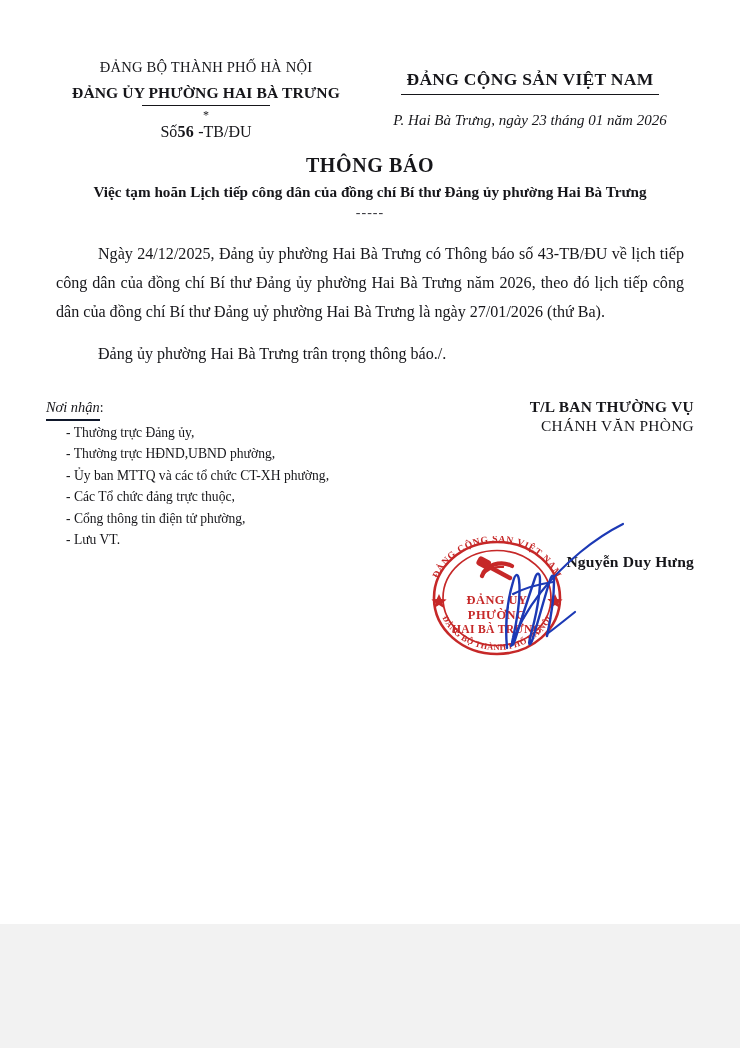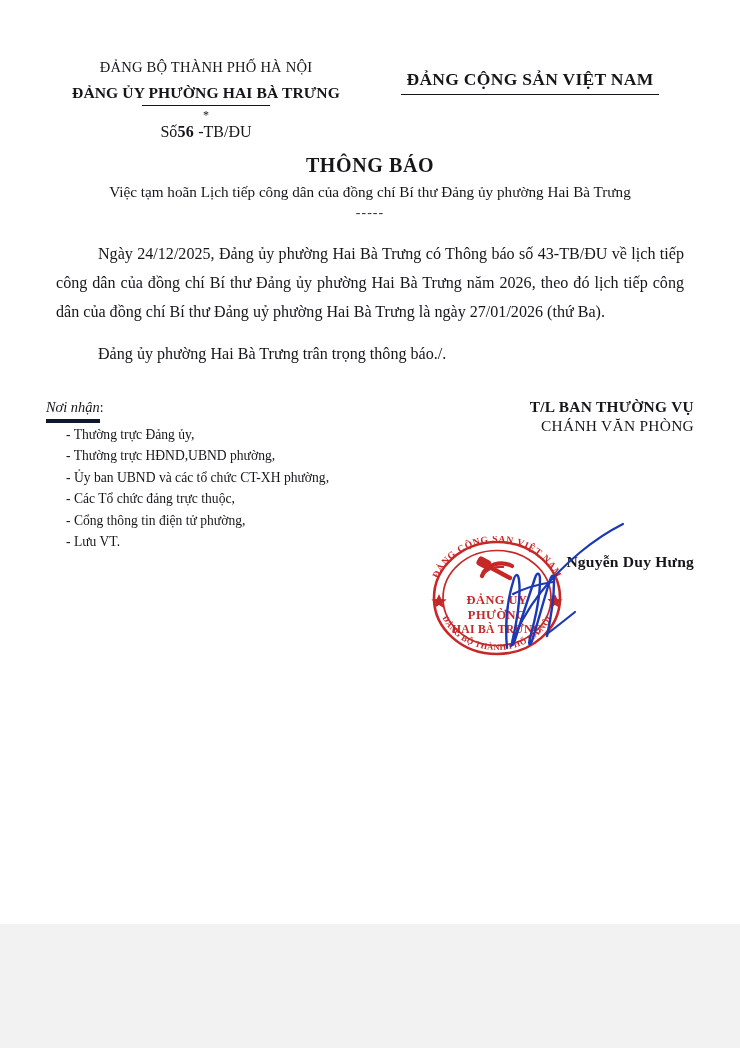--- a/index.html
+++ b/index.html
@@ -88,21 +88,21 @@
     margin-top: 12px;
     text-align: center;
   }
   .title-main {
     font-size: 20px;
     font-weight: bold;
     letter-spacing: .6px;
   }
   .title-sub {
     font-size: 15.2px;
-    font-weight: normal;
+    font-weight: bold;
     line-height: 1.45;
     margin-top: 4px;
     padding: 0 72px;
   }
   .title-rule {
     font-size: 14px;
     letter-spacing: 1px;
     margin-top: 2px;
     color: #3a3a40;
   }
@@ -128,21 +128,21 @@
     align-items: flex-start;
   }
   .recipients {
     width: 330px;
     font-size: 13.6px;
     line-height: 1.58;
   }
   .recipients-title {
     font-style: italic;
     display: inline-block;
-    border-bottom: 4px solid #0f172a;
+    border-bottom: 2px solid #0f172a;
     padding-bottom: 0px;
     margin-bottom: 1px;
     font-size: 14.4px;
   }
   .recipient-item { white-space: nowrap; margin-left: 20px; }
 
   .signature {
     flex: 1;
     text-align: right;
     position: relative;
@@ -196,20 +196,21 @@
       <div class="org-underline"></div>
       <div class="org-star">*</div>
       <div class="doc-number">
         <span>Số</span><b>56</b>&nbsp;<span>-TB/ĐU</span>
       </div>
     </div>
 
     <div class="header-right">
       <div class="nation">ĐẢNG CỘNG SẢN VIỆT NAM</div>
       <div class="nation-underline"></div>
+      <div class="place-date">P. Hai Bà Trưng, ngày 23 tháng 01 năm 2026</div>
     </div>
   </div>
 
   <div class="title-block">
     <div class="title-main">THÔNG BÁO</div>
     <div class="title-sub">Việc tạm hoãn Lịch tiếp công dân của đồng chí Bí thư Đảng ủy phường Hai Bà Trưng</div>
     <div class="title-rule">-----</div>
   </div>
 
   <div class="body">
@@ -218,21 +219,21 @@
   </div>
 
   <div class="footer">
 
     <div class="recipients">
       <div>
         <span class="recipients-title">Nơi nhận</span><span class="colon">:</span>
       </div>
       <div class="recipient-item">- Thường trực Đảng ủy,</div>
       <div class="recipient-item">- Thường trực HĐND,UBND phường,</div>
-      <div class="recipient-item">- Ủy ban UBND và các tổ chức CT-XH phường,</div>
+      <div class="recipient-item">- Ủy ban MTTQ và các tổ chức CT-XH phường,</div>
       <div class="recipient-item">- Các Tổ chức đảng trực thuộc,</div>
       <div class="recipient-item">- Cổng thông tin điện tử phường,</div>
       <div class="recipient-item">- Lưu VT.</div>
     </div>
 
     <div class="signature">
       <div class="sig-role1">T/L BAN THƯỜNG VỤ</div>
       <div class="sig-role2">CHÁNH VĂN PHÒNG</div>
       <div class="sig-name">Nguyễn Duy Hưng</div>
     </div>

